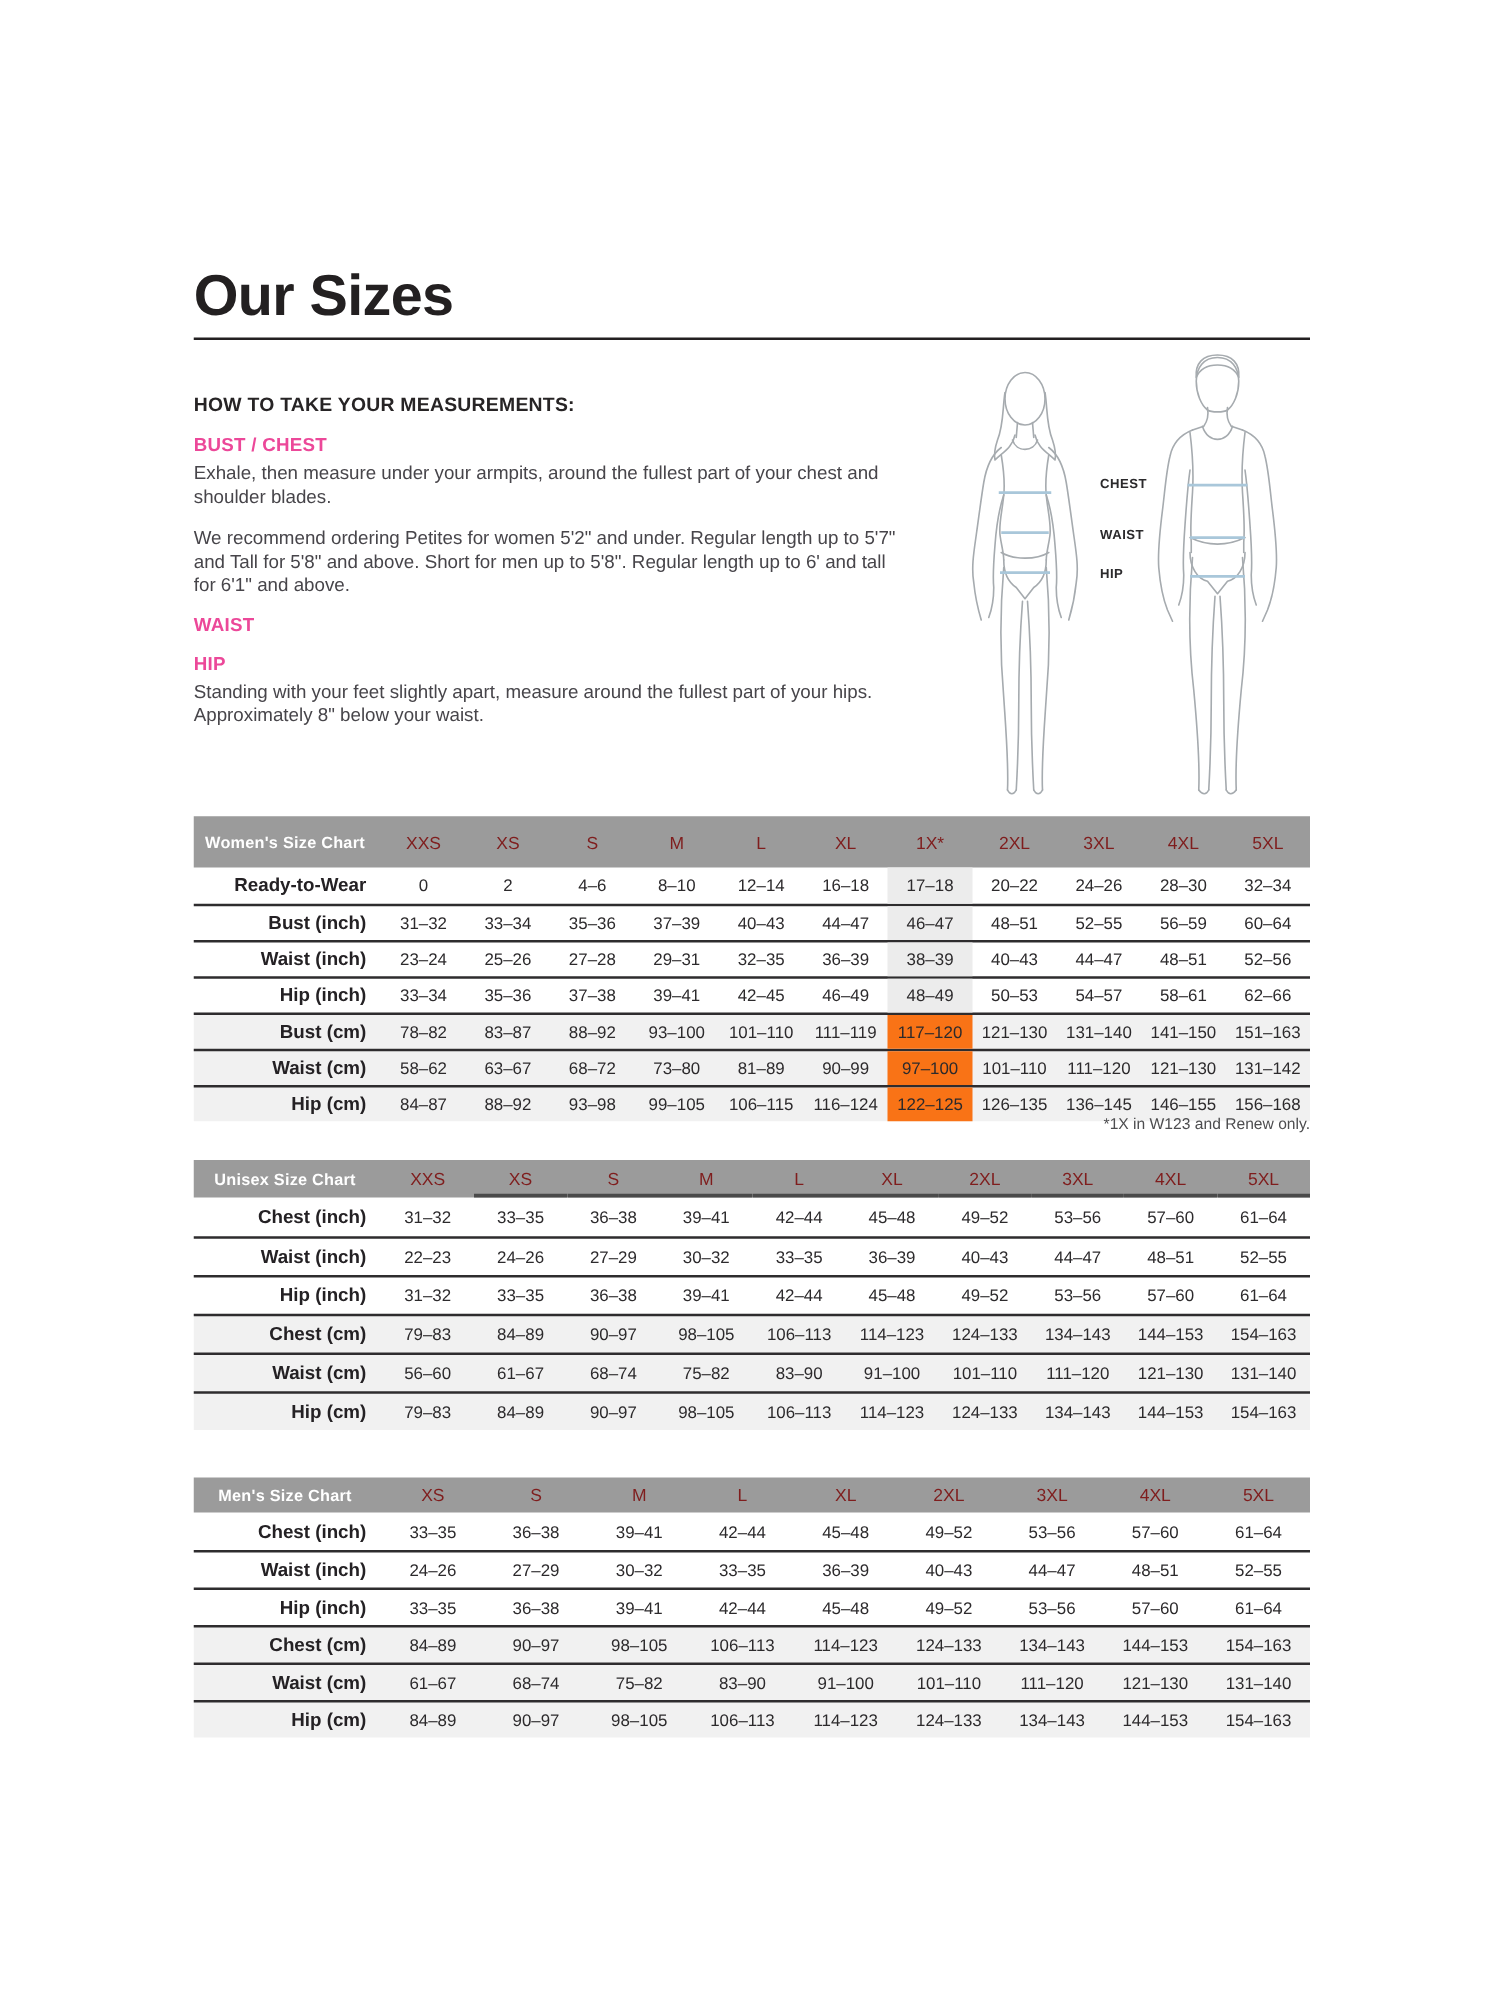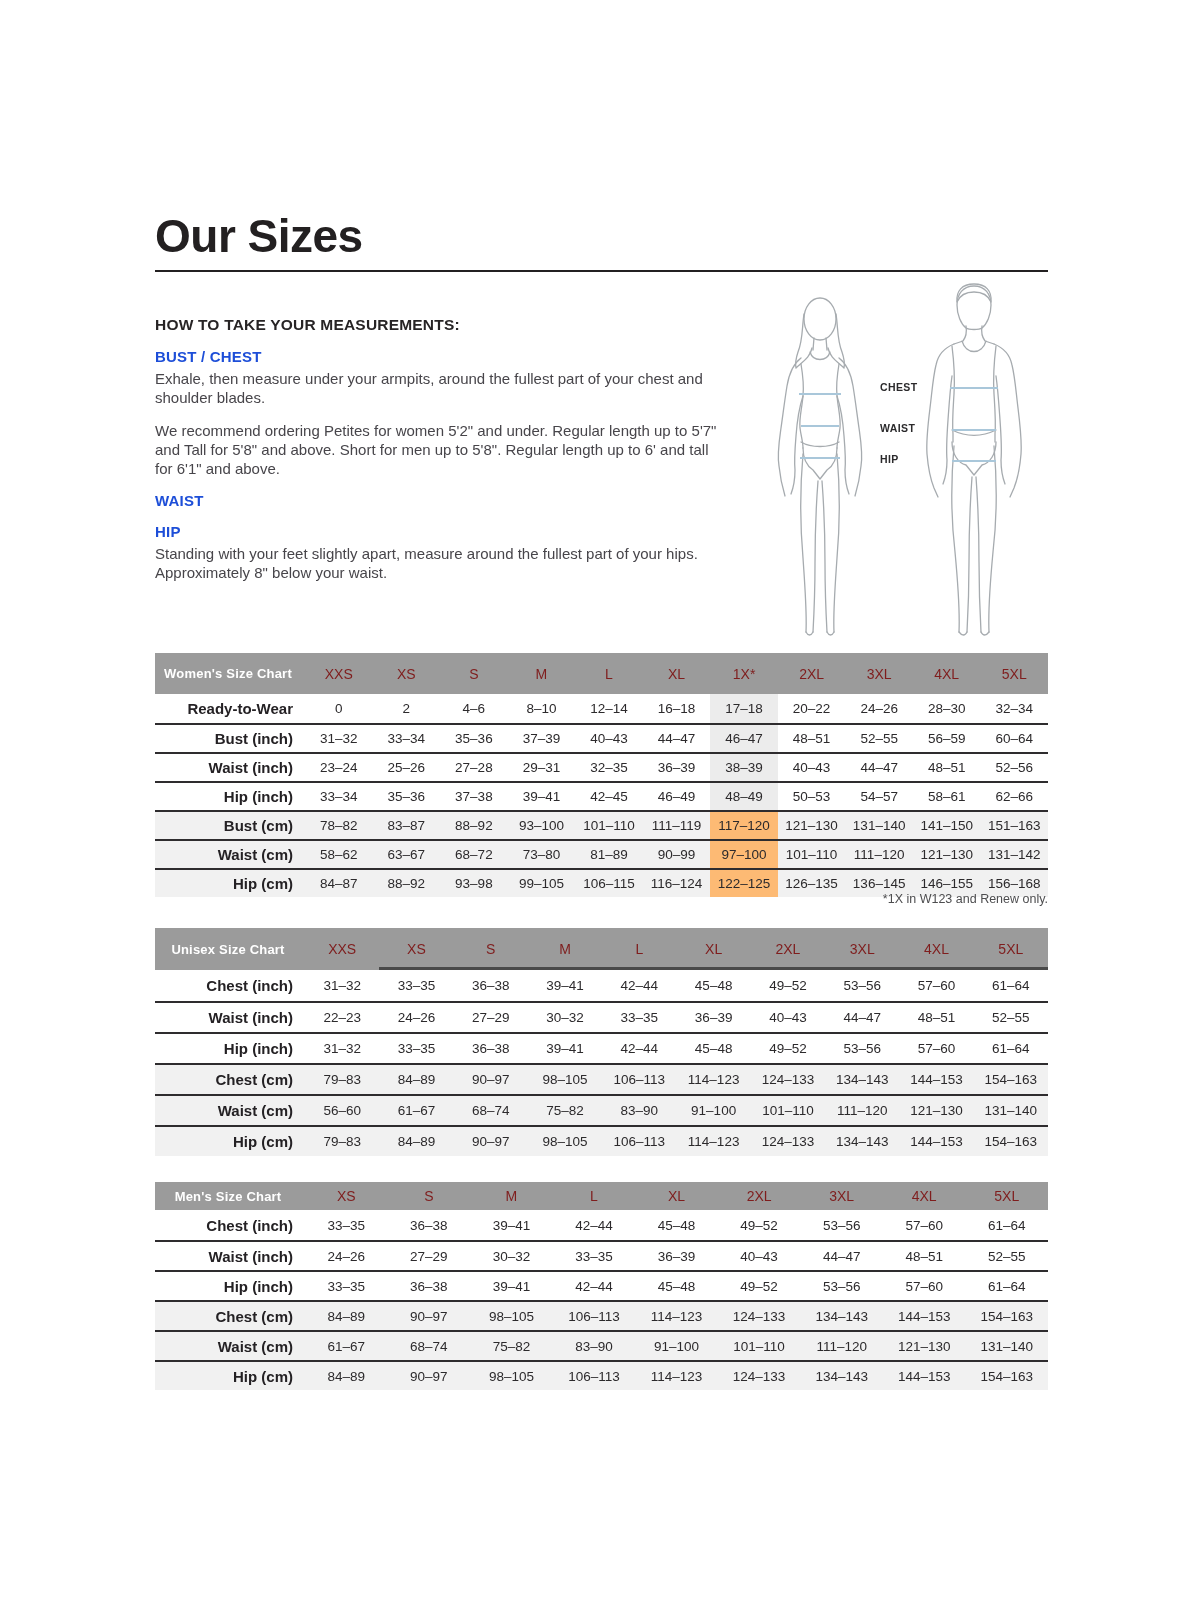--- a/index.html
+++ b/index.html
@@ -15,21 +15,21 @@
   .page-title {
     font-size:46px; font-weight:bold; color:#232021;
     letter-spacing:-0.5px; line-height:48px;
   }
   .title-rule { position:absolute; top:58px; left:0; width:100%; height:2px; background:#232021; }
 
   
   .instructions { position:absolute; top:104px; left:0; width:572px; }
   .how-to { font-size:15.5px; font-weight:bold; color:#272425; letter-spacing:0.2px; }
   .m-section { margin-top:14px; }
-  .m-head { font-size:15px; font-weight:bold; color:#1d4ed8; margin-top:13px; letter-spacing:0.2px; }
+  .m-head { font-size:15px; font-weight:bold; color:#ec4899; margin-top:13px; letter-spacing:0.2px; }
   .m-body { font-size:15px; line-height:19px; color:#47454a; margin-top:4px; }
 
   
   .figures { position:absolute; left:598px; top:66px; width:295px; height:372px; }
   .fig { position:absolute; }
   .fig-woman { left:4px; top:14px; }
   .fig-man   { left:157px; top:2px; }
   .fig path, .fig ellipse { fill:none; stroke:#a6abaf; stroke-width:1.3; stroke-linecap:round; stroke-linejoin:round; }
   .fig line { stroke:#a9c7da; stroke-width:2.2; }
   .fig-label {
@@ -42,31 +42,31 @@
   .tbl { position:absolute; left:0; width:893px; }
   .trow { display:flex; align-items:center; }
   .thead { background:#9b9b9b; color:#ffffff; }
   .tl { width:150px; text-align:right; padding-right:12px; font-weight:bold; font-size:15px; color:#242124; }
   .thead .tl { text-align:center; padding-right:4px; font-size:13px; color:#ffffff; letter-spacing:0.2px; }
   .td { flex:1; text-align:center; font-size:13.5px; color:#2c2a2c; }
   .thead .td { font-weight:normal; font-size:14px; color:#7f1d1d; }
   .trow.data + .trow.data { border-top:2px solid #2e2c2e; }
   .trow.shaded { background:#f1f1f1; }
   .td.hl { background:#ececec; align-self:stretch; display:flex; align-items:center; justify-content:center; }
-  .trow.shaded .td.hl { background:#fdba74; }
+  .trow.shaded .td.hl { background:#f97316; }
   .thead .td.hseg { box-shadow: inset 0 -3px 0 #4a4a4a; align-self:stretch; display:flex; align-items:center; justify-content:center; }
 
   .tbl-women { top:441px; }
   .tbl-women .thead { height:41px; }
   .tbl-women .trow.data { height:29px; }
 
   .footnote { position:absolute; top:680px; right:0; font-size:12.5px; color:#4d4d4f; }
 
   .tbl-unisex { top:716px; }
-  .tbl-unisex .thead { height:42px; }
+  .tbl-unisex .thead { height:30px; }
   .tbl-unisex .trow.data { height:31px; }
 
   .tbl-men { top:970px; }
   .tbl-men .thead { height:28px; }
   .tbl-men .trow.data { height:30px; }
 </style>
 </head>
 <body>
 
 <div class="content">

